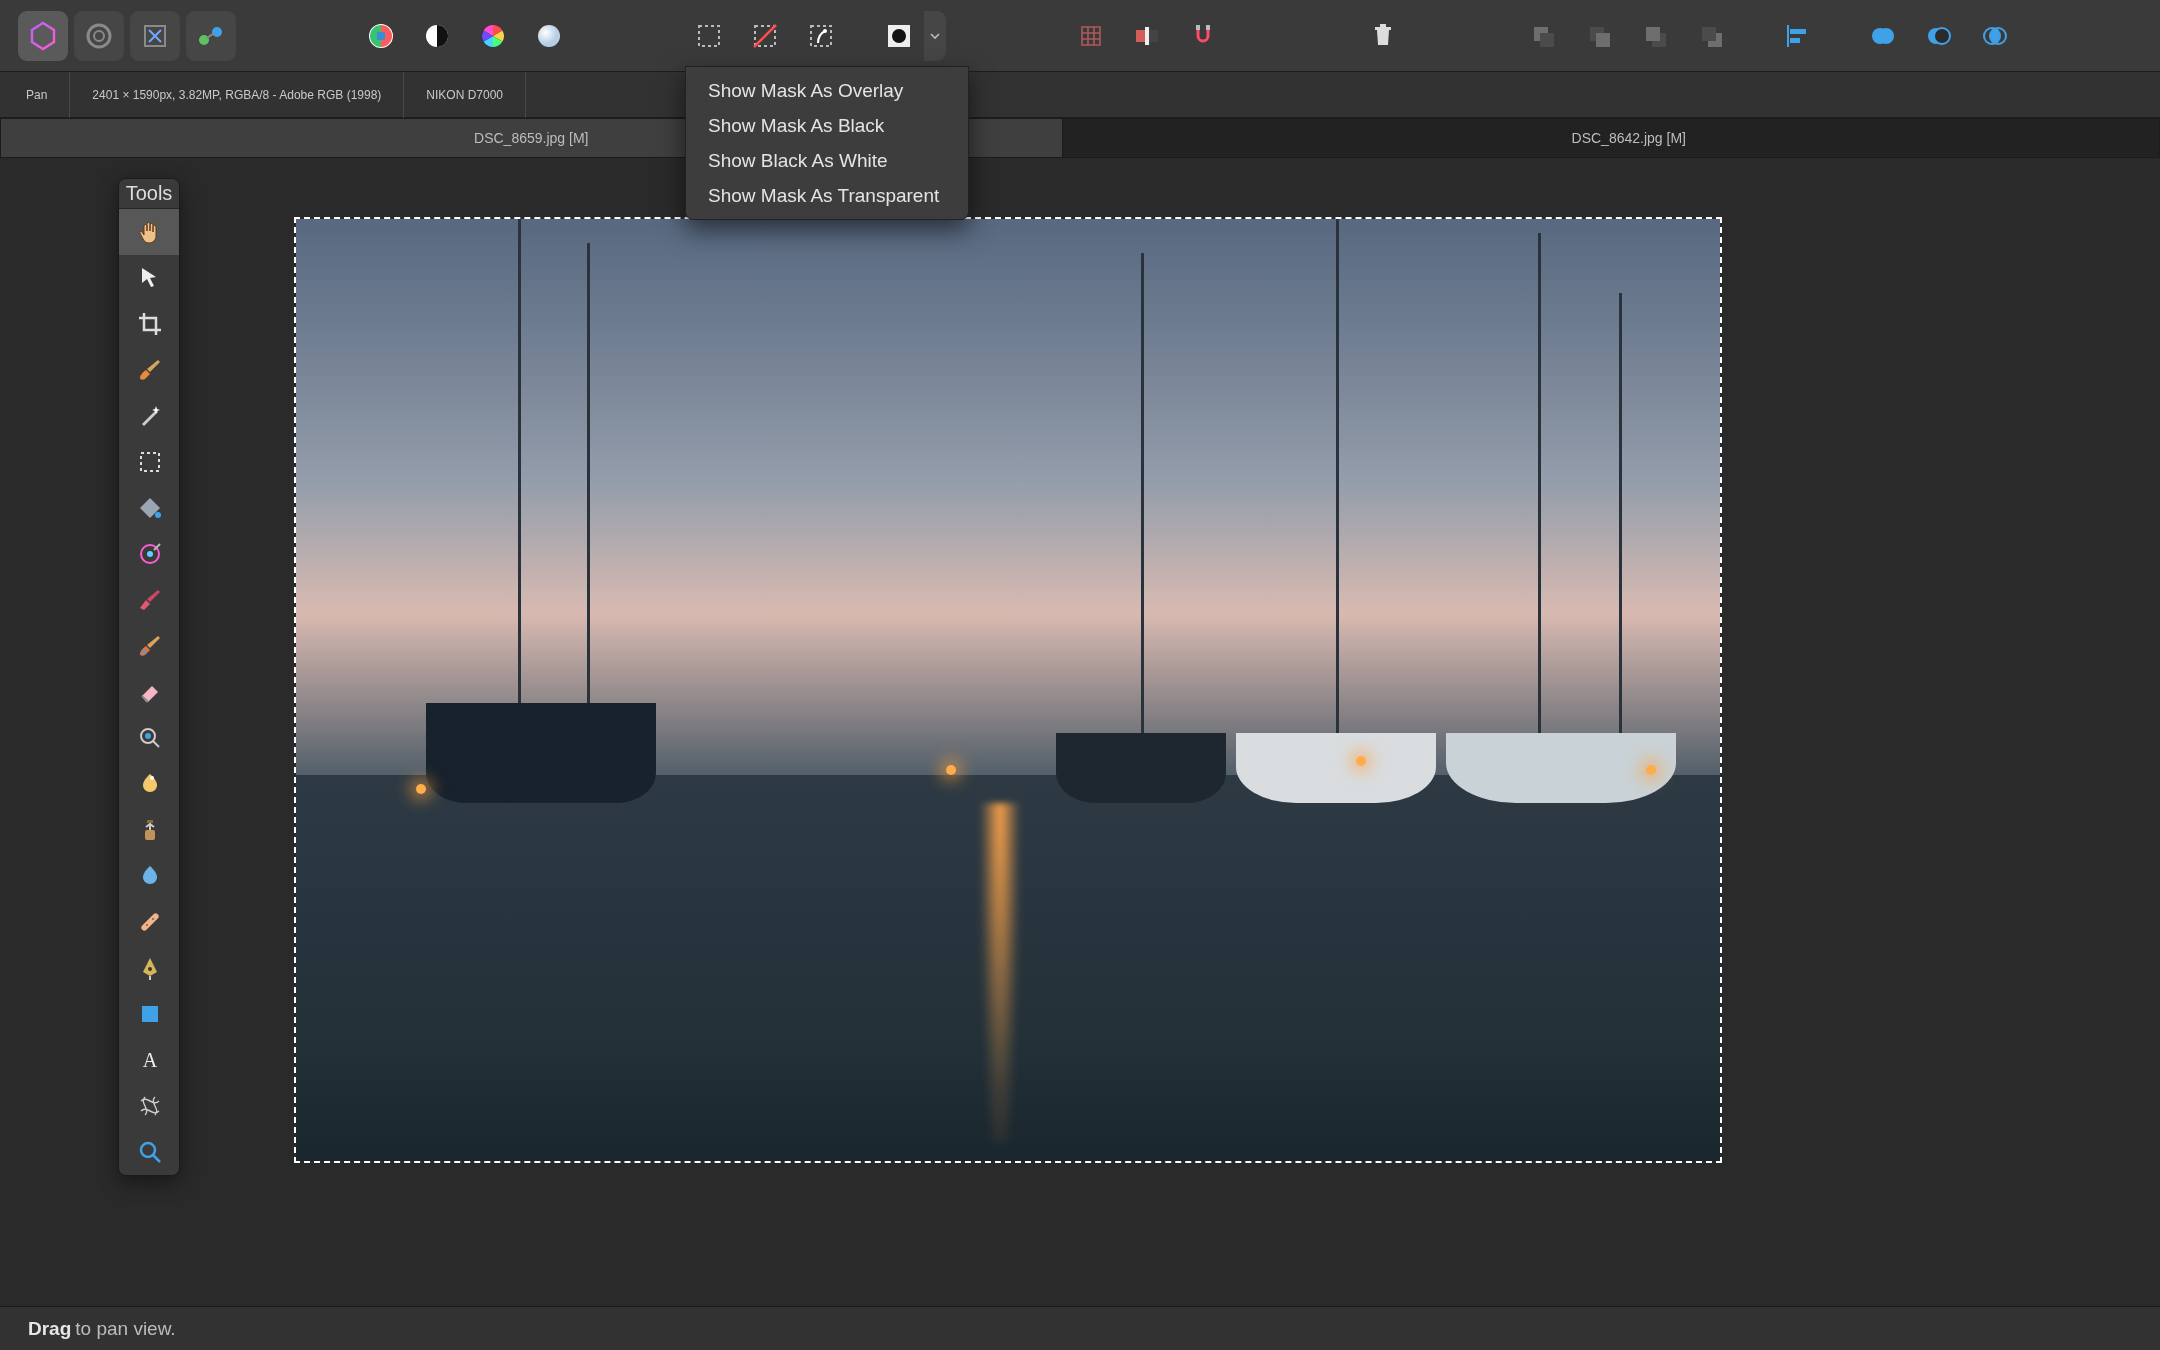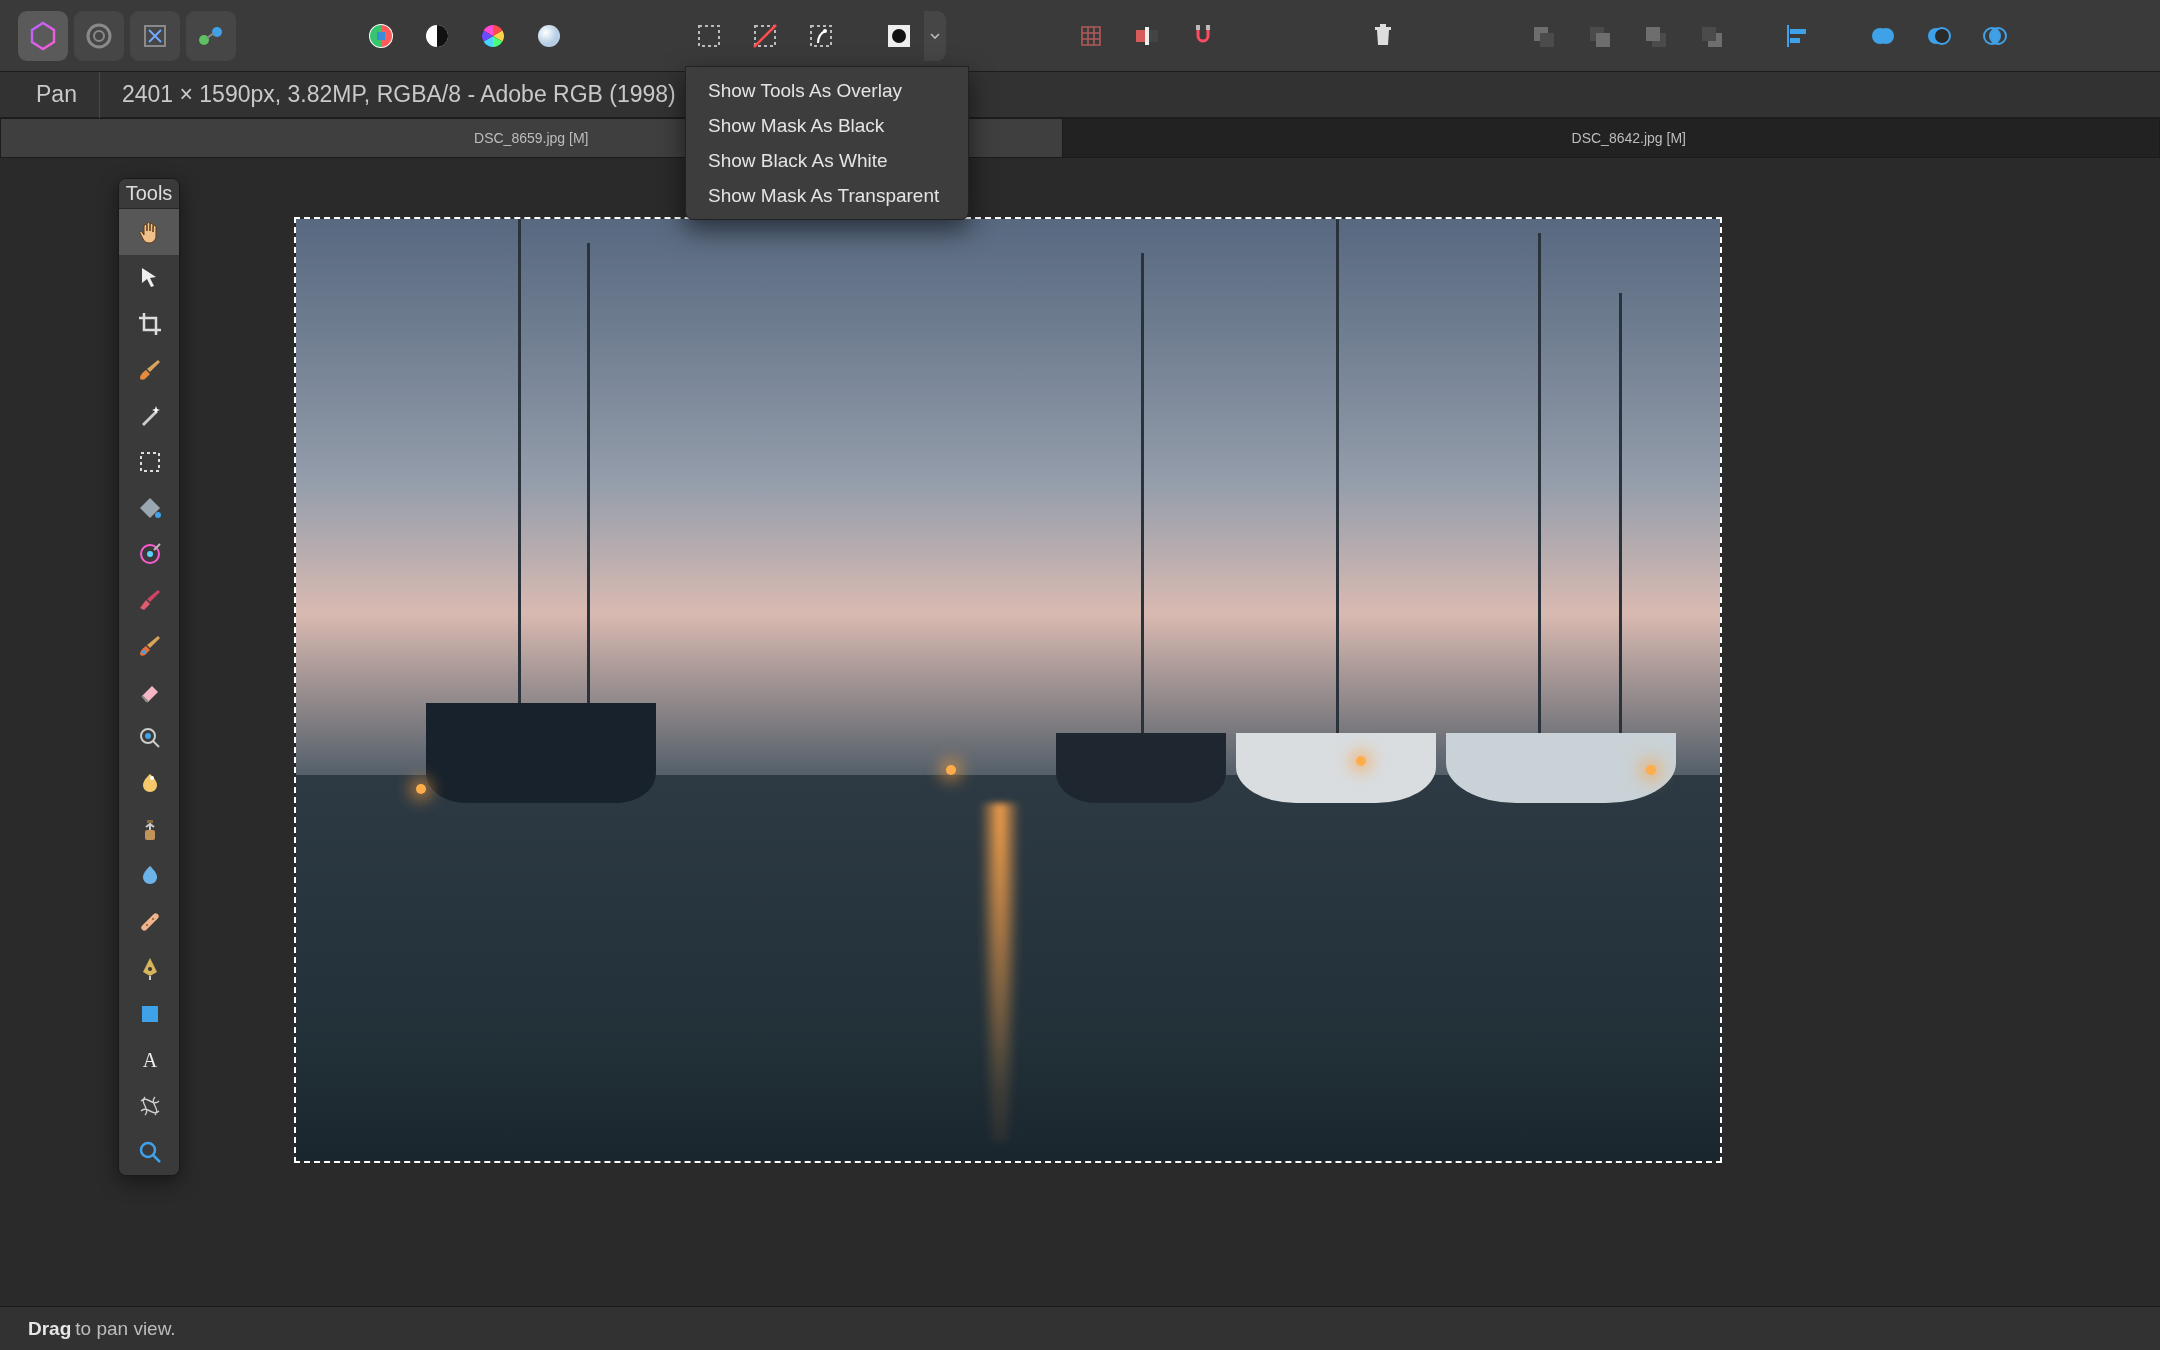--- a/index.html
+++ b/index.html
@@ -13,21 +13,21 @@
   .persona-btn svg{width:32px;height:32px;}
   .tb-group{display:flex;gap:6px;margin-left:36px;}
   .tb-btn{width:50px;height:50px;border-radius:9px;background:transparent;display:flex;align-items:center;justify-content:center;}
   .tb-btn svg{width:30px;height:30px;}
   .tb-splitbtn{display:flex;align-items:center;border-radius:9px;overflow:hidden;}
   .tb-splitbtn .main{width:50px;height:50px;display:flex;align-items:center;justify-content:center;}
   .tb-splitbtn .drop{width:22px;height:50px;display:flex;align-items:center;justify-content:center;background:#464646;}
   .tb-chev{width:10px;height:10px;}
 
   
-  .infobar{position:absolute;left:0;top:72px;width:2160px;height:46px;background:#323232;border-bottom:1px solid #1d1d1d;display:flex;align-items:center;padding-left:36px;color:#c9c9c9;font-size:23px;}
+  .infobar{position:absolute;left:0;top:72px;width:2160px;height:46px;background:#323232;border-bottom:1px solid #1d1d1d;display:flex;align-items:center;padding-left:26px;color:#c9c9c9;font-size:12px;}
   .infobar .cell{padding:0 22px;border-right:1px solid #474747;height:46px;display:flex;align-items:center;}
   .infobar .cell:first-child{padding-left:0;}
 
   
   .doctabs{position:absolute;left:0;top:118px;width:2160px;height:40px;display:flex;background:#2a2a2a;}
   .doctab{flex:1;height:40px;display:flex;align-items:center;justify-content:center;font-size:14px;color:#bdbdbd;border:1px solid #1c1c1c;border-left:none;}
   .doctab:first-child{border-left:1px solid #1c1c1c;}
   .doctab.active{background:#3f3f3f;}
   .doctab.inactive{background:#222;padding-left:36px;}
 
@@ -436,21 +436,21 @@
     </div>
   <div class="tool">
       <svg viewBox="0 0 28 28">
         <circle cx="12" cy="12" r="7" fill="none" stroke="#3fa2e8" stroke-width="2.5"></circle>
         <path d="M17 17l7 7" stroke="#3fa2e8" stroke-width="2.5"></path>
       </svg>
     </div>
 </div>
 
 <div class="dropdown">
-  <div class="item">Show Tools As Overlay</div>
+  <div class="item">Show Mask As Overlay</div>
   <div class="item">Show Mask As Black</div>
   <div class="item">Show Black As White</div>
   <div class="item">Show Mask As Transparent</div>
 </div>
 
 <div class="statusbar">
   <b>Drag</b>
   <span> to pan view.</span>
 </div>
 

